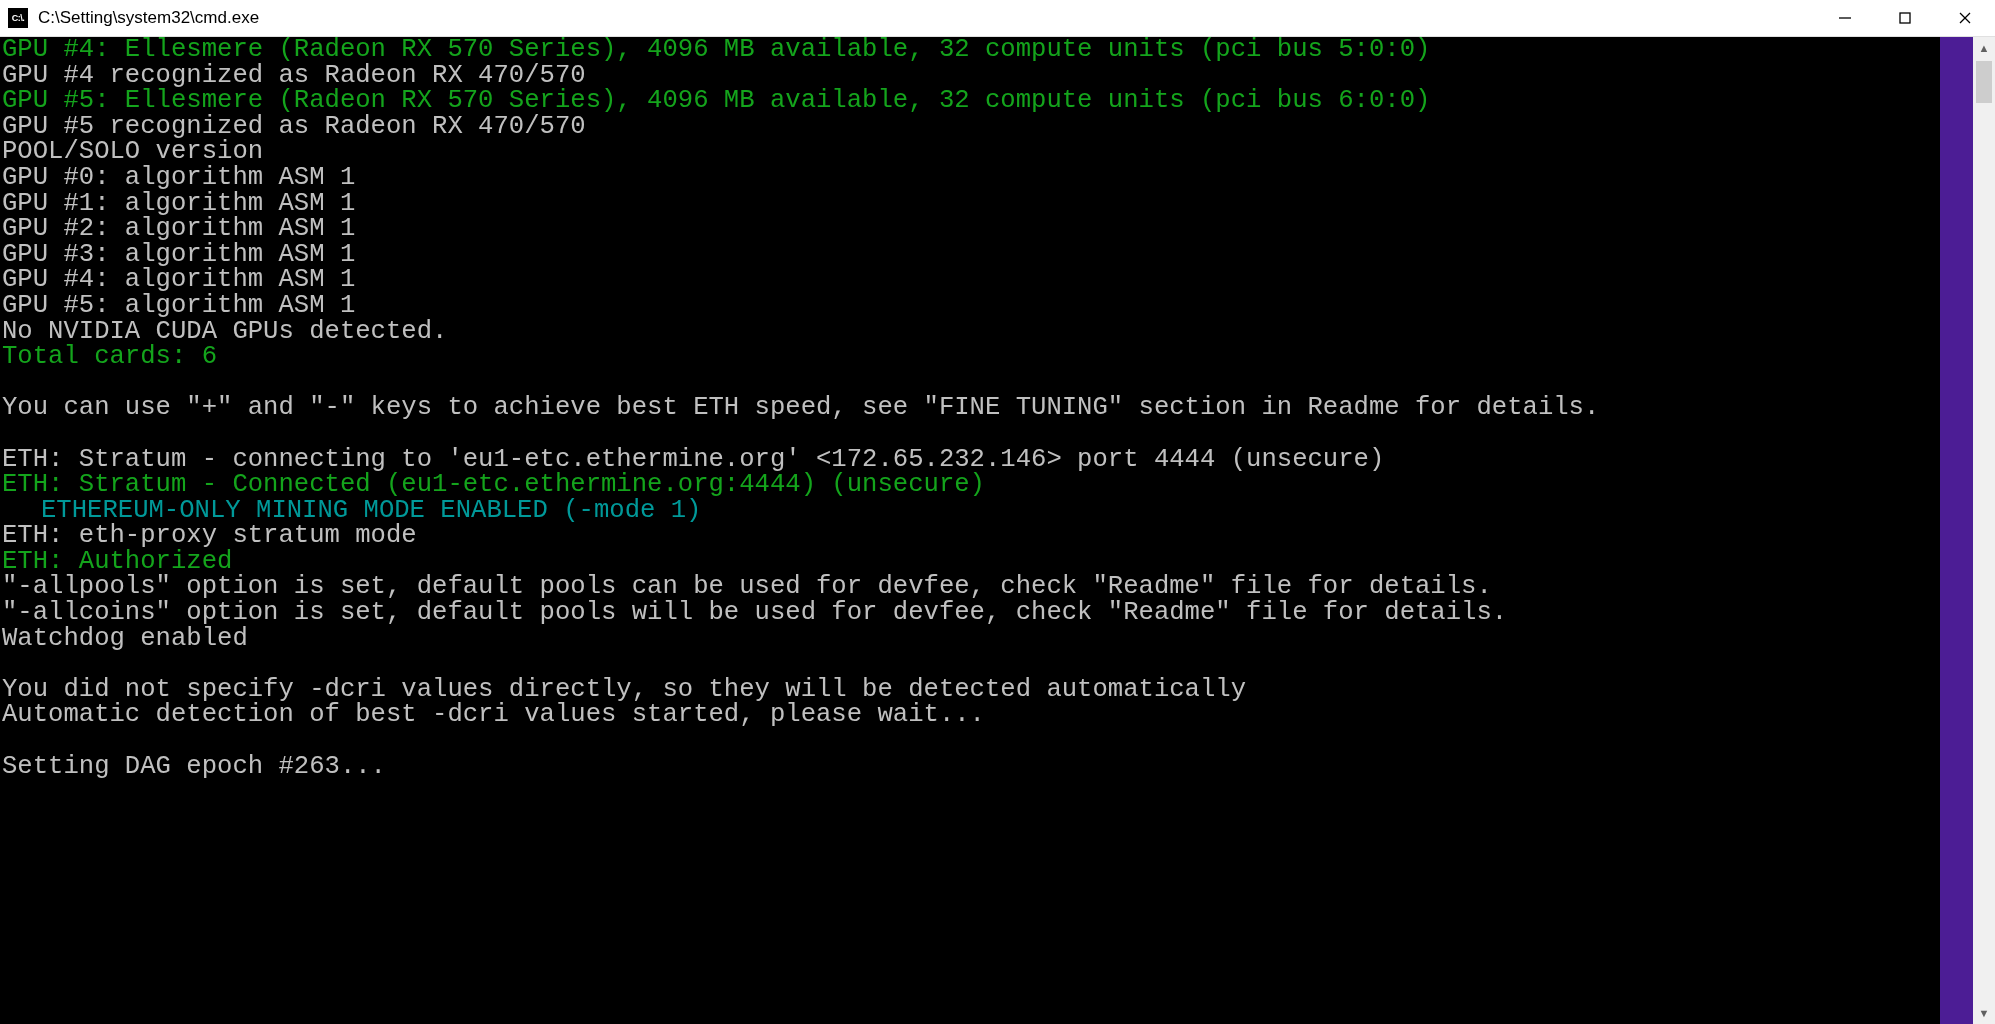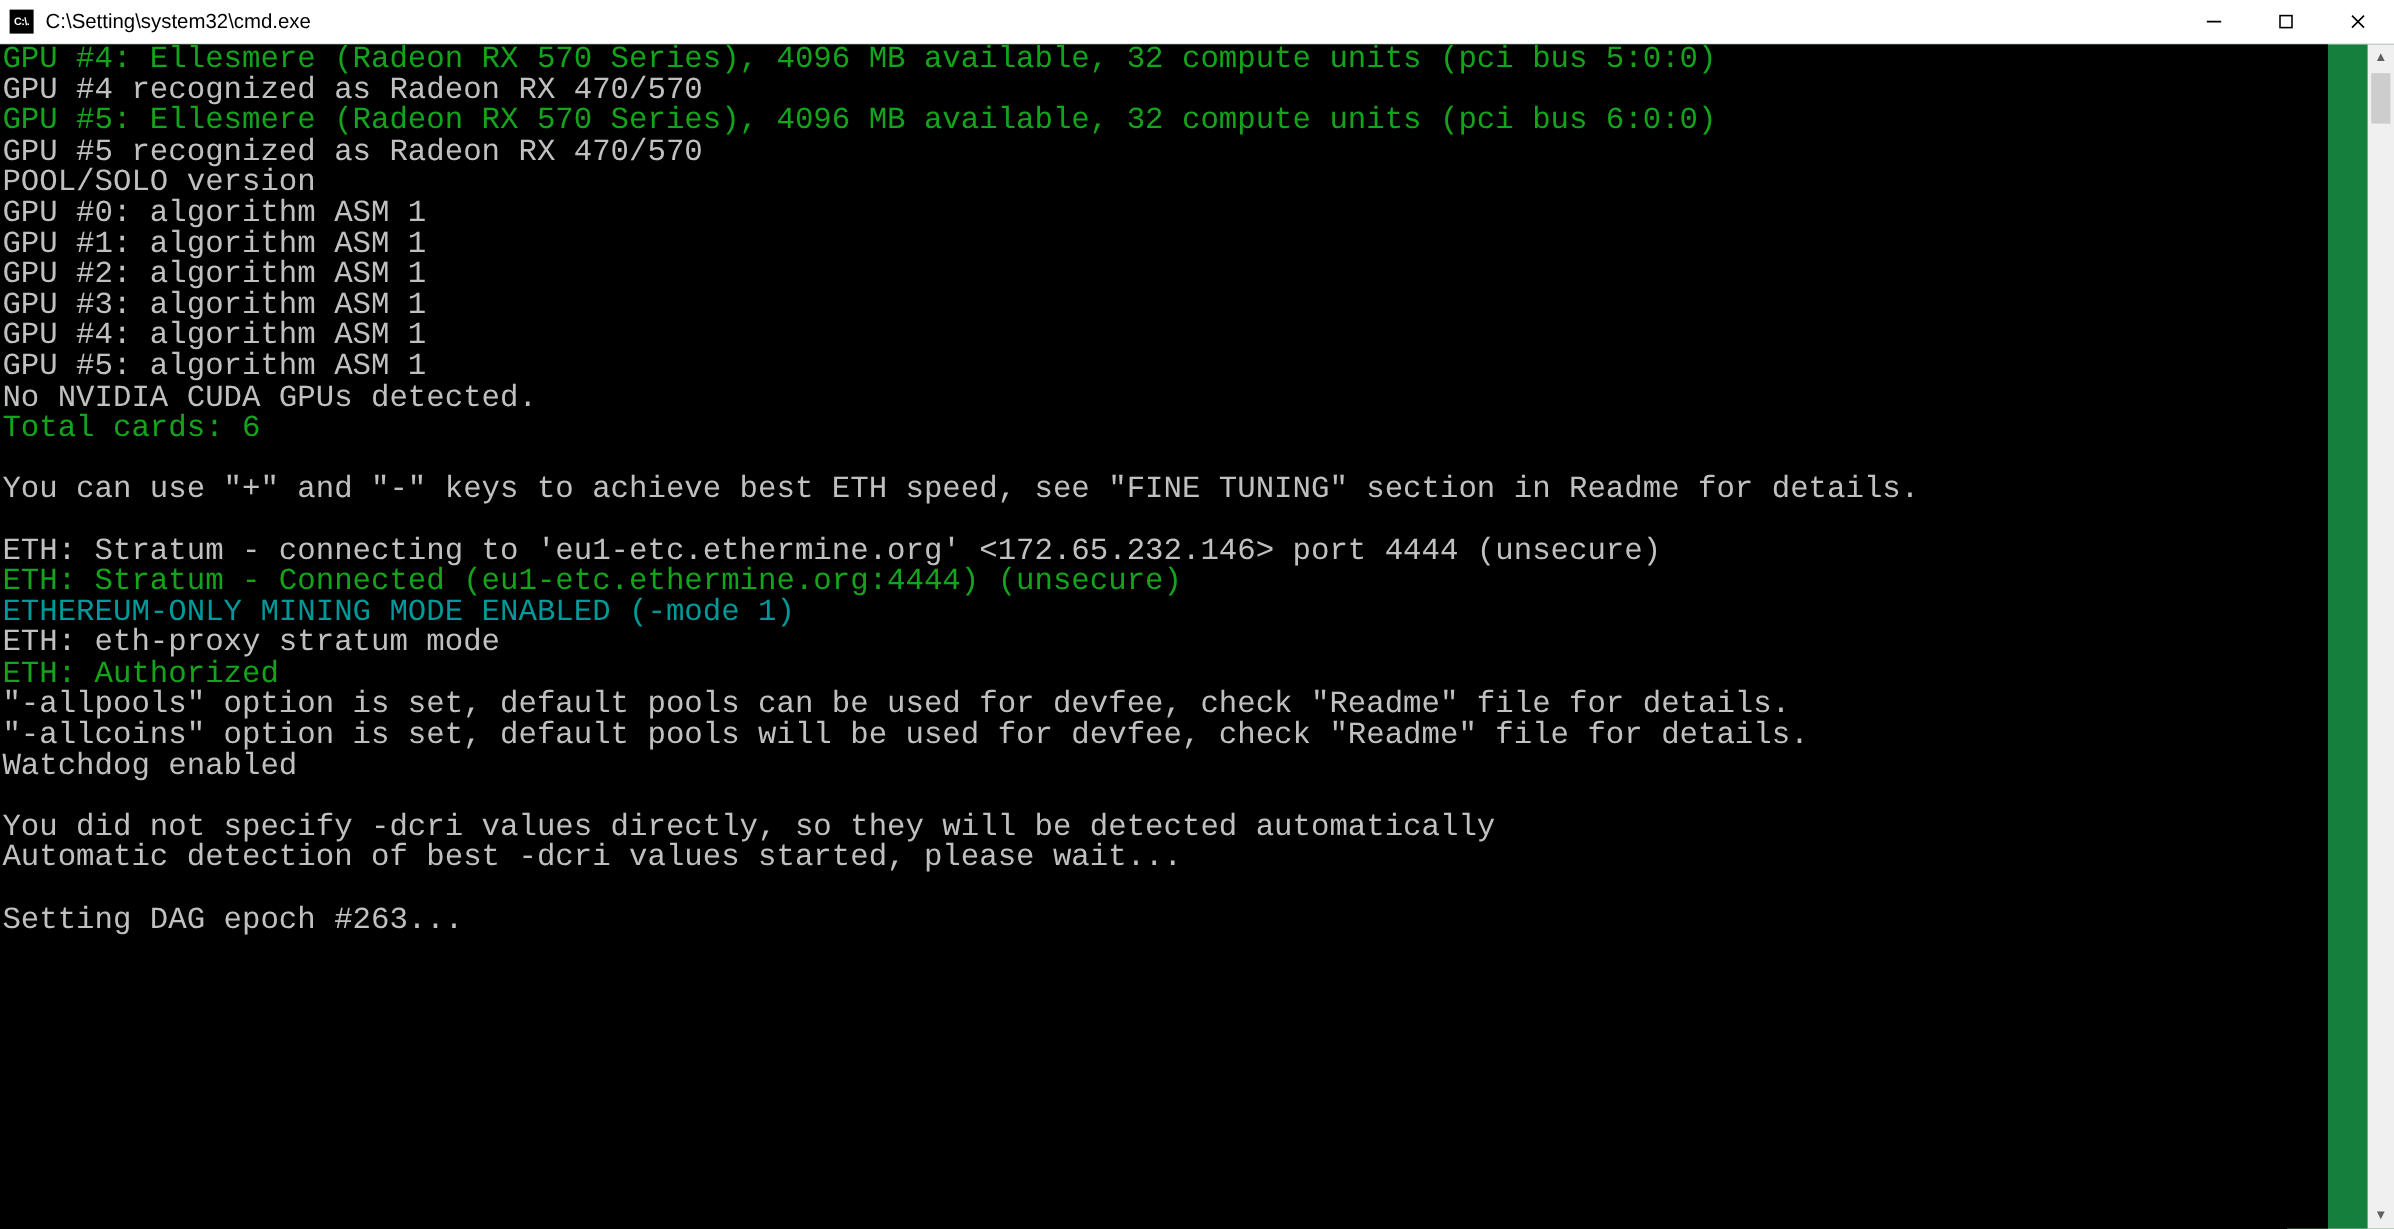--- a/index.html
+++ b/index.html
@@ -48,37 +48,37 @@
       height: 100%;
       display: flex;
       align-items: center;
       justify-content: center;
       cursor: pointer;
       font-size: 15px;
     }
     .terminal-wrap {
       display: flex;
       height: calc(100% - 37px);
-      background: #15803d;
+      background: #4c1d95;
       gap: 33px;
     }
     .terminal {
       flex: 1;
       background: #000;
       font-family: Consolas, "Courier New", monospace;
       font-size: 25.6px;
       line-height: 1.0;
       padding: 0 0 0 2px;
       color: #c0c0c0;
       white-space: pre;
       overflow: hidden;
     }
     .line { display: block; }
     .green { color: #14a41c; }
-    .cyan { color: #009999; }
+    .cyan { color: #009999; margin-left: 39px; }
     .white { color: #c0c0c0; }
     .scrollbar {
       width: 22px;
       background: #f0f0f0;
       display: flex;
       flex-direction: column;
       align-items: center;
     }
     .scroll-arrow {
       width: 22px;

